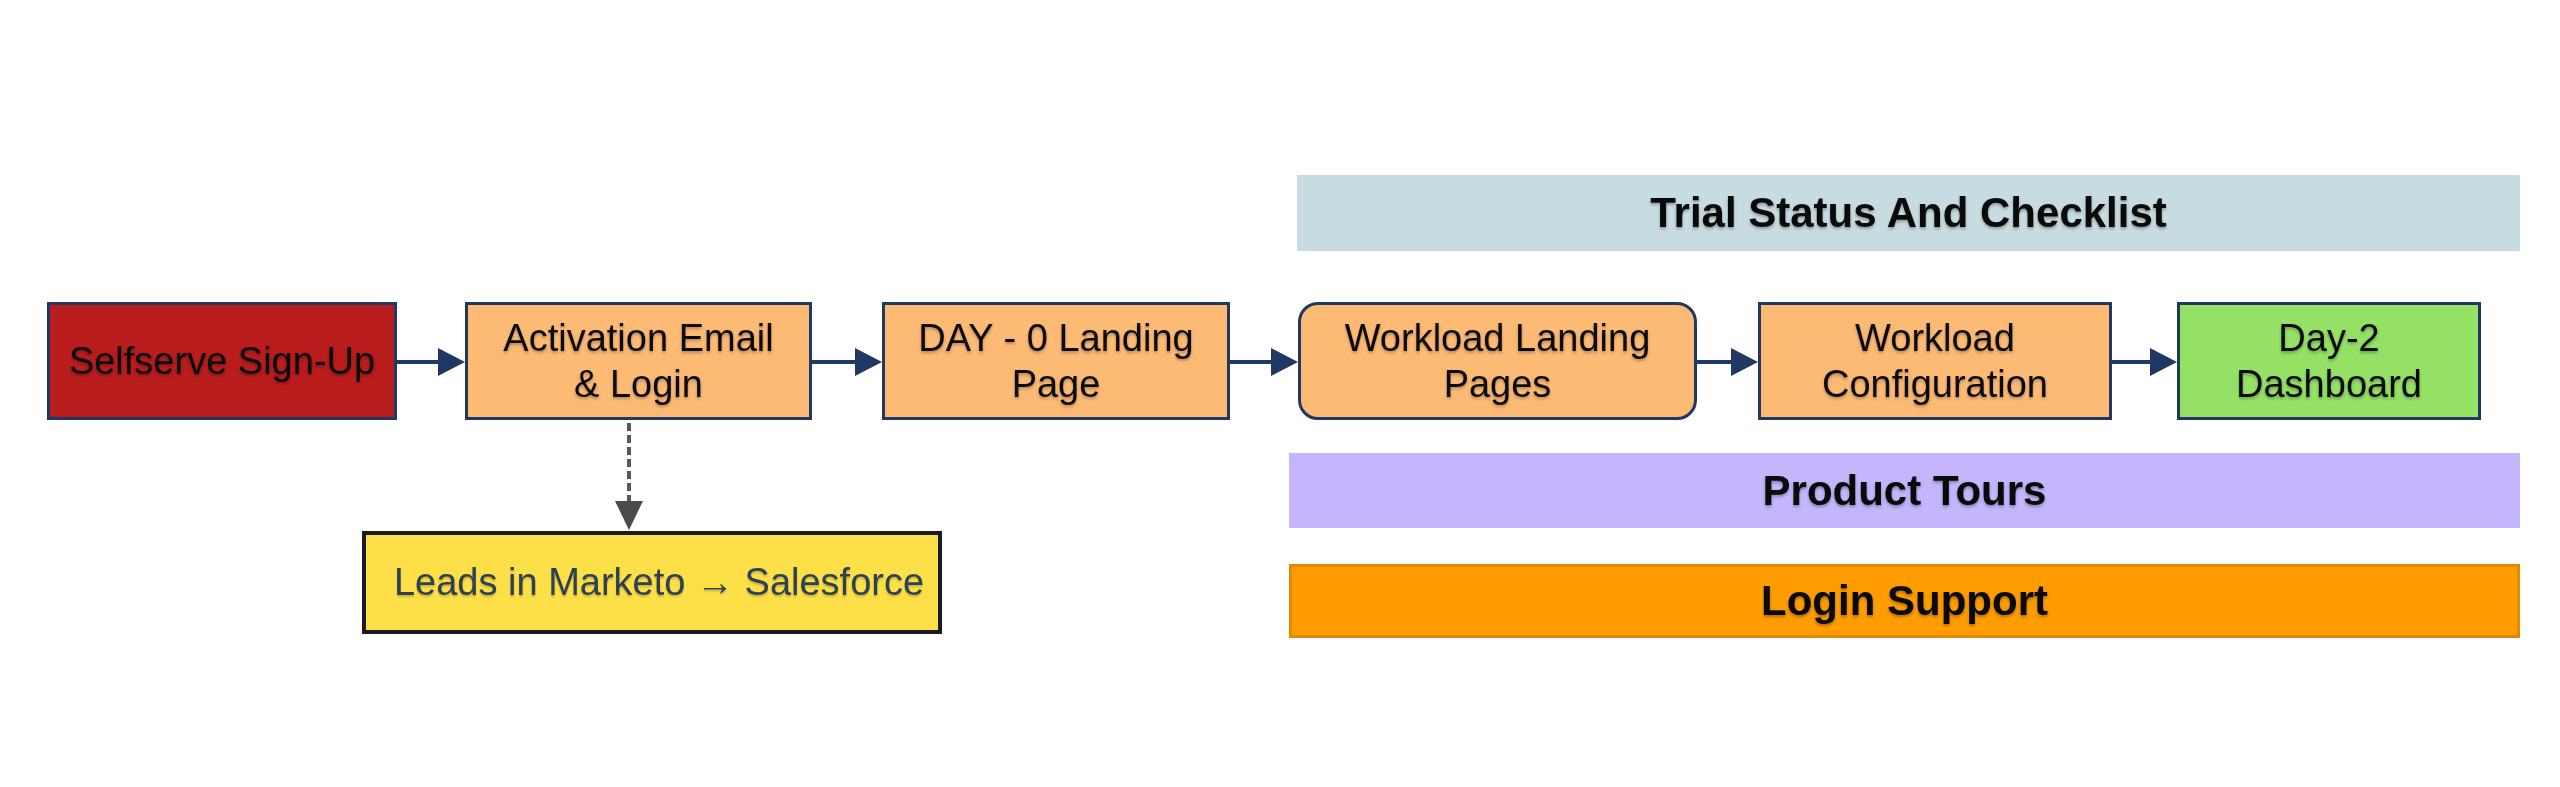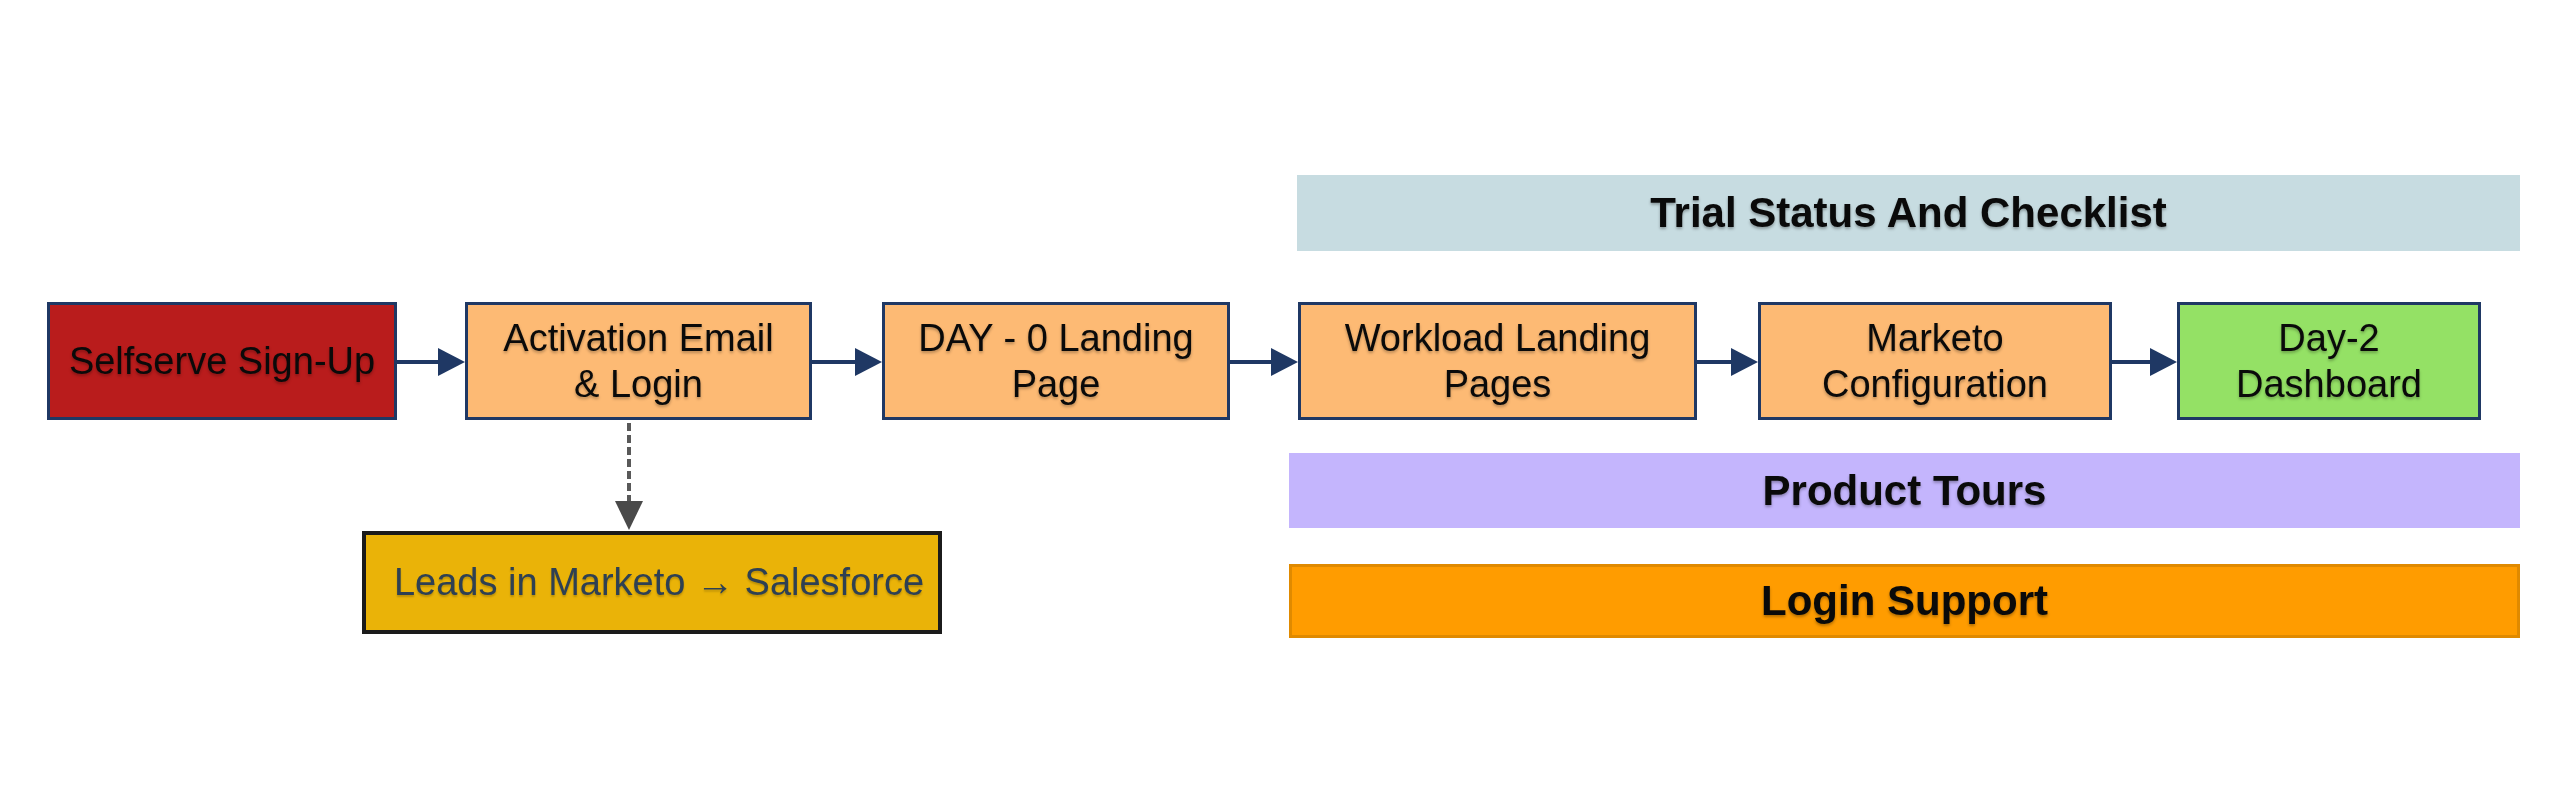--- a/index.html
+++ b/index.html
@@ -36,21 +36,21 @@
     white-space: pre-line;
     text-shadow: 0 2px 3px rgba(0,0,0,0.28);
   }
   .fill-blue  { background: #b91c1c; }
   .fill-peach { background: #fdba74; }
   .fill-green { background: #94e165; }
 
   .box-1 { left: 47px;   width: 350px; }
   .box-2 { left: 465px;  width: 347px; }
   .box-3 { left: 882px;  width: 348px; }
-  .box-4 { left: 1298px; width: 399px; }
+  .box-4 { left: 1298px; width: 399px; border-radius: 20px; }
   .box-5 { left: 1758px; width: 354px; }
   .box-6 { left: 2177px; width: 304px; }
 
   
   .h-arrow {
     position: absolute;
     top: 348px;
     height: 28px;
     display: flex;
     align-items: center;
@@ -99,21 +99,21 @@
     background: #ff9c00;
     box-sizing: border-box;
     border: 3px solid #e08a00;
   }
 
   
   .annotation-box {
     position: absolute;
     left: 362px; top: 531px; width: 580px; height: 103px;
     box-sizing: border-box;
-    background: #eab308;
+    background: #fde047;
     border: 4px solid #1b1b1b;
     display: flex;
     align-items: center;
     justify-content: center;
     text-align: center;
     padding-left: 14px;
   }
   .annotation-box .label {
     font-size: 38px;
     color: #2e4053;
@@ -154,21 +154,21 @@
   </div>
   <div class="flow-box box-3 fill-peach">
     <span class="label">DAY - 0 Landing
 Page</span>
   </div>
   <div class="flow-box box-4 fill-peach">
     <span class="label">Workload Landing
 Pages</span>
   </div>
   <div class="flow-box box-5 fill-peach">
-    <span class="label">Marketo
+    <span class="label">Workload
 Configuration</span>
   </div>
   <div class="flow-box box-6 fill-green">
     <span class="label">Day-2
 Dashboard</span>
   </div>
 
   <div class="h-arrow arrow-1">
     <i class="shaft"></i>
     <i class="head"></i>

